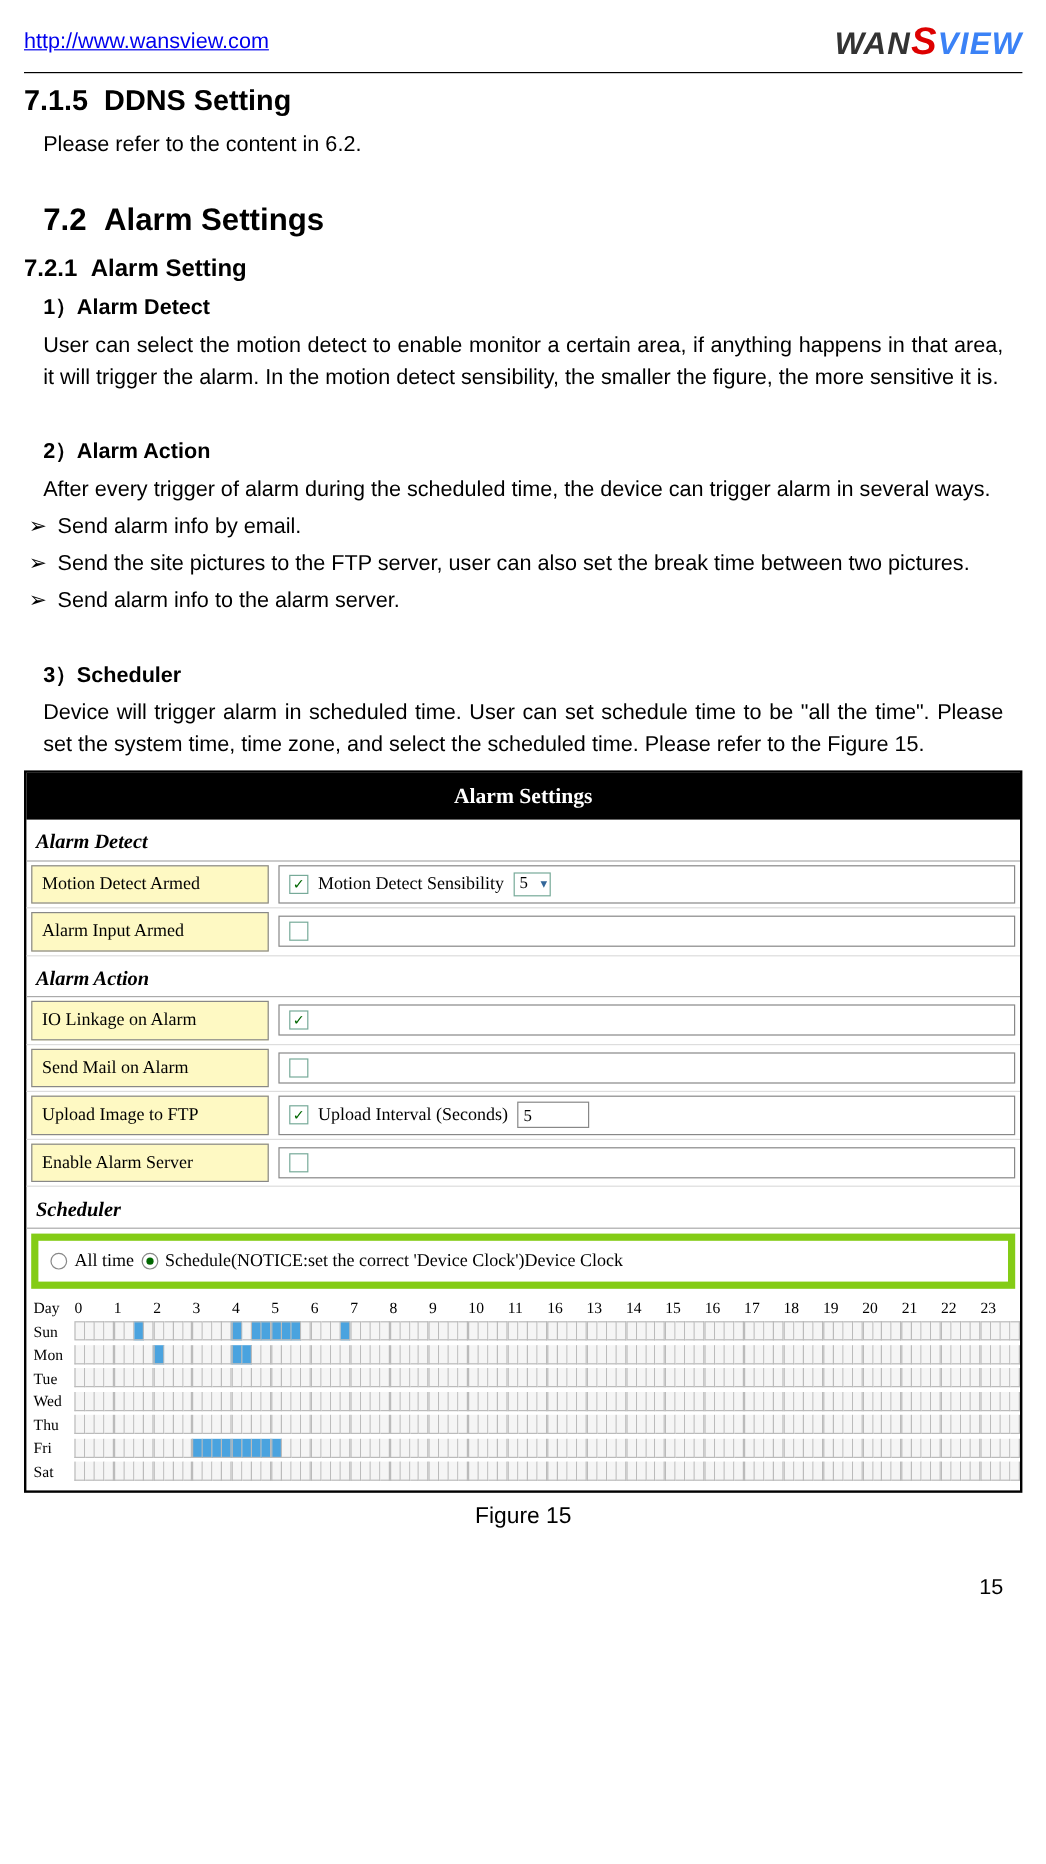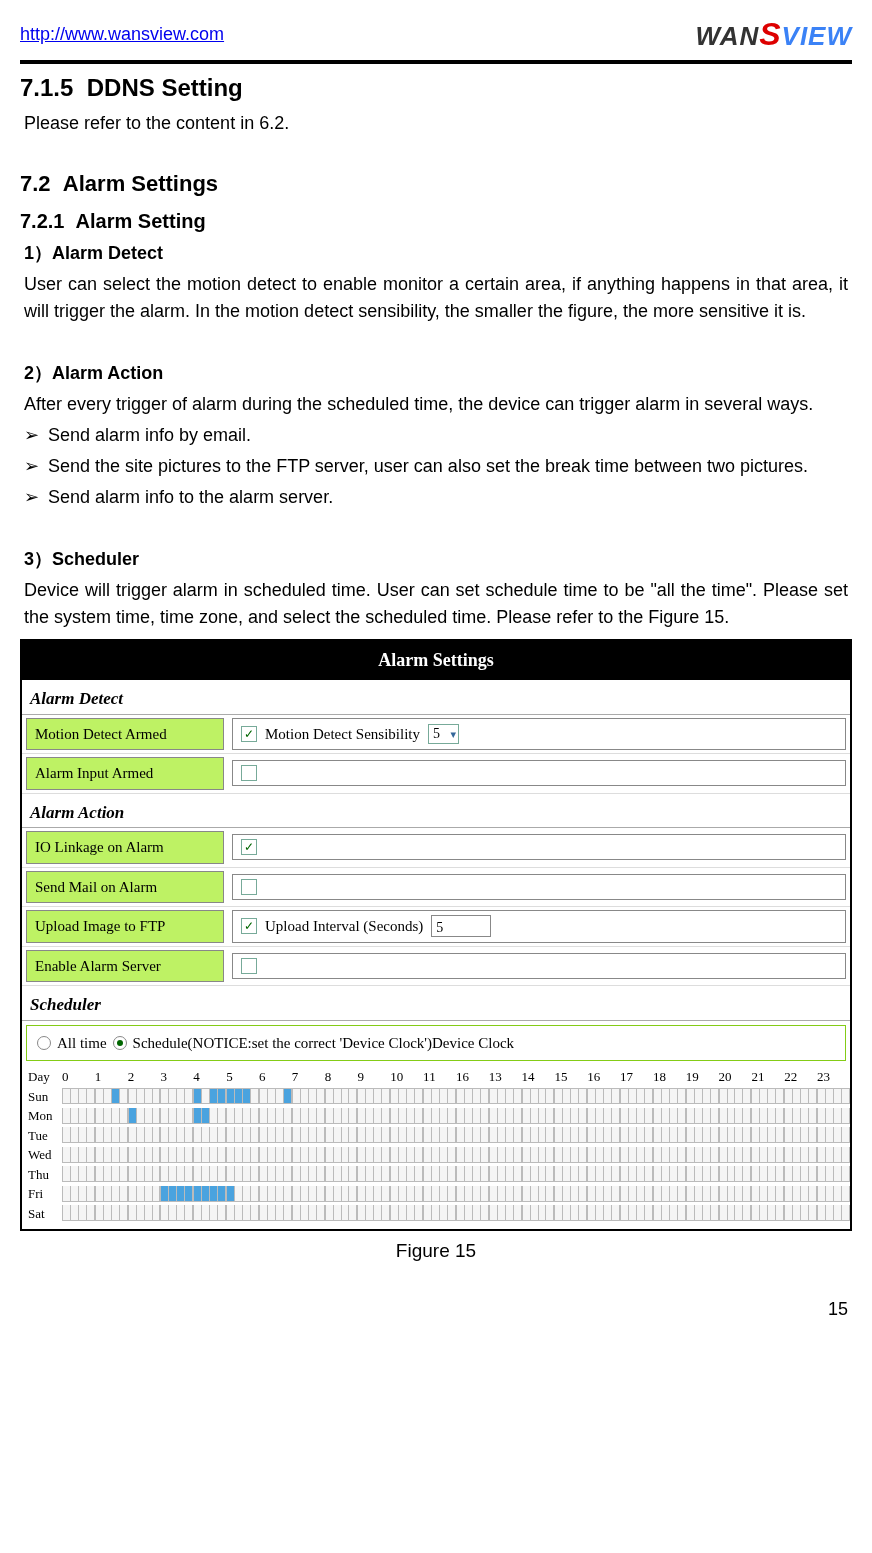--- a/index.html
+++ b/index.html
@@ -7,42 +7,42 @@
       margin: 0;
       padding: 10px 20px;
       width: 832px;
       font-size: 18px;
       line-height: 1.5;
     }
     .header-row {
       display: flex;
       justify-content: space-between;
       align-items: center;
-      border-bottom: 4px solid #000000;
+      border-bottom: 1px solid #000000;
       padding-bottom: 2px;
     }
     .url {
       color: #0000EE;
       text-decoration: underline;
       font-size: 18px;
     }
     .logo {
       font-style: italic;
       font-weight: bold;
       font-size: 26px;
       letter-spacing: 1px;
     }
     .logo .w1 { color: #333; }
     .logo .s { color: #d00; font-size: 32px; }
     .logo .rest { color: #3b82f6; }
     h3.section { font-size: 24px; margin: 6px 0 2px 0; font-weight: bold; }
-    h2.section { font-size: 22px; margin: 30px 0 6px 0; font-weight: bold; }
+    h2.section { font-size: 26px; margin: 30px 0 6px 16px; font-weight: bold; }
     h3.subsection { font-size: 20px; margin: 6px 0 2px 0; font-weight: bold; }
     .bold { font-weight: bold; }
-    p { margin: 4px 4px; }
+    p { margin: 4px 16px; }
     .bullet-list { margin: 4px 0; padding: 0; list-style: none; }
     .bullet-list li { padding-left: 28px; position: relative; margin: 4px 0; text-align: justify; }
     .bullet-list li::before { content: "➢"; position: absolute; left: 4px; }
     .figure-container {
       border: 2px solid #000;
       background: #fff;
       margin-top: 8px;
       font-family: "Times New Roman", serif;
       font-size: 15px;
     }
@@ -64,21 +64,21 @@
     .row {
       display: flex;
       align-items: center;
       border-bottom: 1px solid #ddd;
     }
     .cell-label {
       border: 1px solid #888;
       padding: 4px 8px;
       margin: 3px 4px;
       width: 180px;
-      background: #bef264;
+      background: #fef9c3;
       font-family: "Times New Roman", serif;
     }
     .cell-control {
       border: 1px solid #888;
       padding: 4px 8px;
       margin: 3px 4px;
       flex: 1;
       display: flex;
       align-items: center;
       gap: 8px;
@@ -113,21 +113,21 @@
     }
     .text-input {
       border: 1px solid #888;
       padding: 1px 4px;
       width: 50px;
       height: 18px;
       font-size: 14px;
       background: #fff;
     }
     .radio-row {
-      border: 1px solid #84cc16;
+      border: 6px solid #84cc16;
       margin: 4px;
       padding: 6px 10px;
       display: flex;
       align-items: center;
       gap: 6px;
       font-family: "Times New Roman", serif;
     }
     .radio {
       width: 12px;
       height: 12px;

